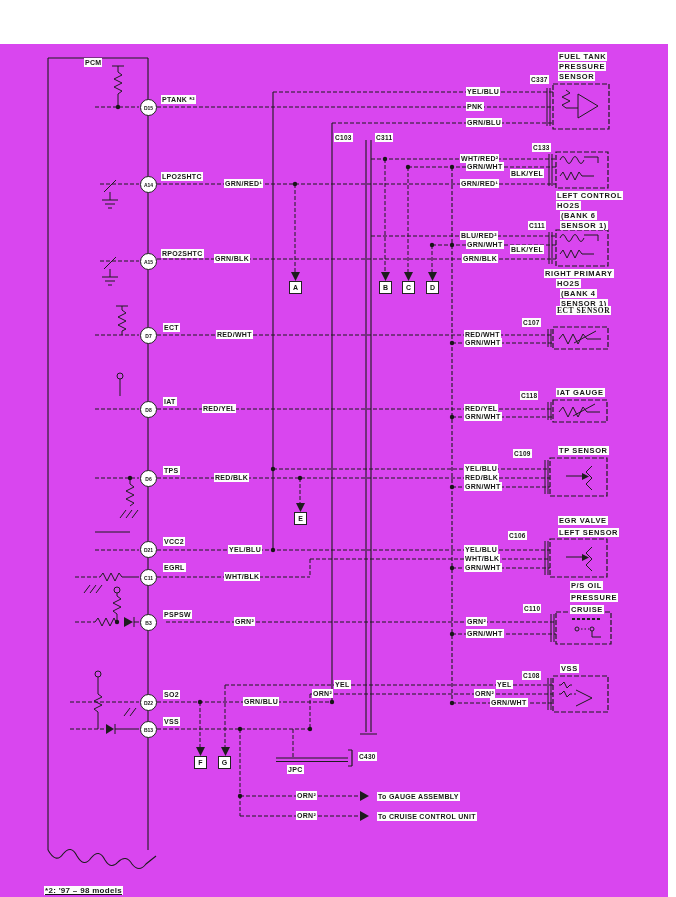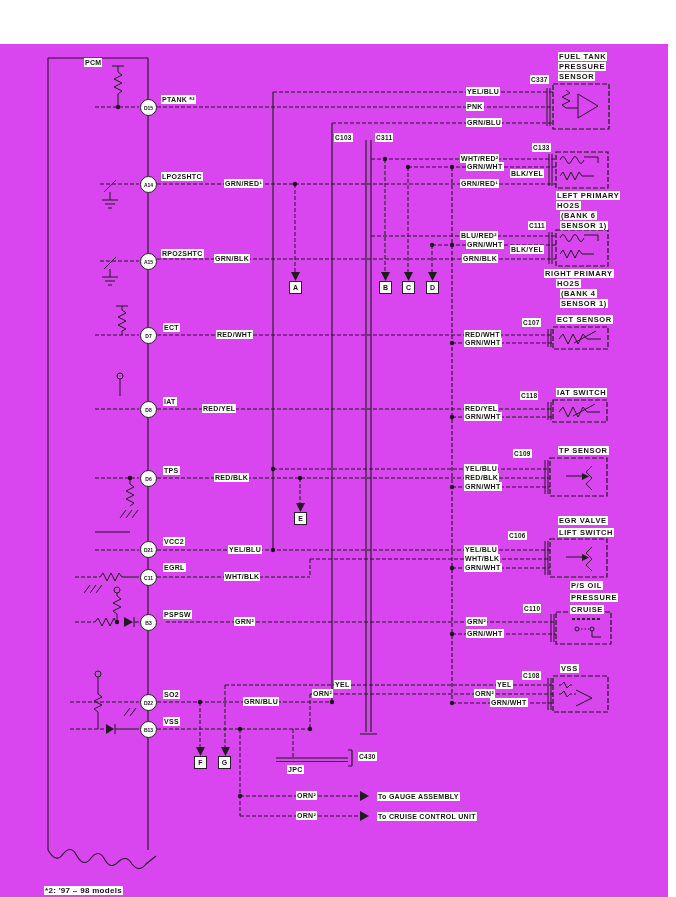--- a/index.html
+++ b/index.html
@@ -9,21 +9,21 @@
   .lbl{position:absolute;font:bold 7px "Liberation Sans",sans-serif;letter-spacing:.3px;
        white-space:nowrap;background:#fdfdfc;padding:0 1px;line-height:9px;color:#161616;}
   .ttl{font-size:7.5px;letter-spacing:.6px;}
   .conn{font-size:6.5px;}
   .pin{position:absolute;width:17px;height:17px;border:1.3px solid #222;border-radius:50%;
        background:#fff;display:flex;align-items:center;justify-content:center;box-sizing:border-box;}
   .pin span{font:bold 5px "Liberation Sans",sans-serif;letter-spacing:0;}
   .refbox{position:absolute;width:13px;height:13px;border:1.5px solid #222;background:#fff;
        display:flex;align-items:center;justify-content:center;box-sizing:border-box;}
   .refbox span{font:bold 7px "Liberation Sans",sans-serif;}
-  .note{font-size:8px;}
+  .note{font-size:8px;text-decoration:underline;}
 </style>
 </head>
 <body>
 
 <div id="stage">
 
 <svg width="676" height="897" viewBox="0 0 676 897">
   <g stroke="#1d1d1d" stroke-width="1.1" fill="none">
 
     <path d="M48,14 H148 M48,14 V806 M148,14 V806"></path>
@@ -265,53 +265,53 @@
 <span class="lbl conn" style="left:530px;top:31px;">C337</span>
 <span class="lbl" style="left:466px;top:43px;">YEL/BLU</span>
 <span class="lbl" style="left:466px;top:58px;">PNK</span>
 <span class="lbl" style="left:466px;top:74px;">GRN/BLU</span>
 
 <span class="lbl conn" style="left:532px;top:99px;">C133</span>
 <span class="lbl" style="left:460px;top:110px;">WHT/RED²</span>
 <span class="lbl" style="left:466px;top:118px;">GRN/WHT</span>
 <span class="lbl" style="left:510px;top:125px;">BLK/YEL</span>
 <span class="lbl" style="left:460px;top:135px;">GRN/RED¹</span>
-<span class="lbl ttl" style="left:556px;top:147px;">LEFT PRIMARY</span>
+<span class="lbl ttl" style="left:556px;top:147px;">LEFT CONTROL</span>
 <span class="lbl ttl" style="left:556px;top:157px;">HO2S</span>
 <span class="lbl ttl" style="left:560px;top:167px;">(BANK 6</span>
 <span class="lbl ttl" style="left:560px;top:177px;">SENSOR 1)</span>
 
 <span class="lbl conn" style="left:528px;top:177px;">C111</span>
 <span class="lbl" style="left:460px;top:187px;">BLU/RED²</span>
 <span class="lbl" style="left:466px;top:196px;">GRN/WHT</span>
 <span class="lbl" style="left:510px;top:201px;">BLK/YEL</span>
 <span class="lbl" style="left:462px;top:210px;">GRN/BLK</span>
 <span class="lbl ttl" style="left:544px;top:225px;">RIGHT PRIMARY</span>
 <span class="lbl ttl" style="left:556px;top:235px;">HO2S</span>
 <span class="lbl ttl" style="left:560px;top:245px;">(BANK 4</span>
 <span class="lbl ttl" style="left:560px;top:255px;">SENSOR 1)</span>
 
-<span class="lbl ttl" style="left:556px;top:271px;">ECT SENSOR</span>
+<span class="lbl ttl" style="left:556px;top:262px;font-family:Liberation Serif, serif;">ECT SENSOR</span>
 <span class="lbl conn" style="left:522px;top:274px;">C107</span>
 <span class="lbl" style="left:464px;top:286px;">RED/WHT</span>
 <span class="lbl" style="left:464px;top:294px;">GRN/WHT</span>
 
-<span class="lbl ttl" style="left:556px;top:344px;">IAT SWITCH</span>
+<span class="lbl ttl" style="left:556px;top:344px;">IAT GAUGE</span>
 <span class="lbl conn" style="left:520px;top:347px;">C118</span>
 <span class="lbl" style="left:464px;top:360px;">RED/YEL</span>
 <span class="lbl" style="left:464px;top:368px;">GRN/WHT</span>
 
 <span class="lbl ttl" style="left:558px;top:402px;">TP SENSOR</span>
 <span class="lbl conn" style="left:513px;top:405px;">C109</span>
 <span class="lbl" style="left:464px;top:420px;">YEL/BLU</span>
 <span class="lbl" style="left:464px;top:429px;">RED/BLK</span>
 <span class="lbl" style="left:464px;top:438px;">GRN/WHT</span>
 
 <span class="lbl ttl" style="left:558px;top:472px;">EGR VALVE</span>
-<span class="lbl ttl" style="left:558px;top:484px;">LIFT SWITCH</span>
+<span class="lbl ttl" style="left:558px;top:484px;">LEFT SENSOR</span>
 <span class="lbl conn" style="left:508px;top:487px;">C106</span>
 <span class="lbl" style="left:464px;top:501px;">YEL/BLU</span>
 <span class="lbl" style="left:464px;top:510px;">WHT/BLK</span>
 <span class="lbl" style="left:464px;top:519px;">GRN/WHT</span>
 
 <span class="lbl ttl" style="left:570px;top:537px;">P/S OIL</span>
 <span class="lbl ttl" style="left:570px;top:549px;">PRESSURE</span>
 <span class="lbl ttl" style="left:570px;top:561px;">CRUISE</span>
 <span class="lbl conn" style="left:523px;top:560px;">C110</span>
 <span class="lbl" style="left:466px;top:573px;">GRN²</span>

